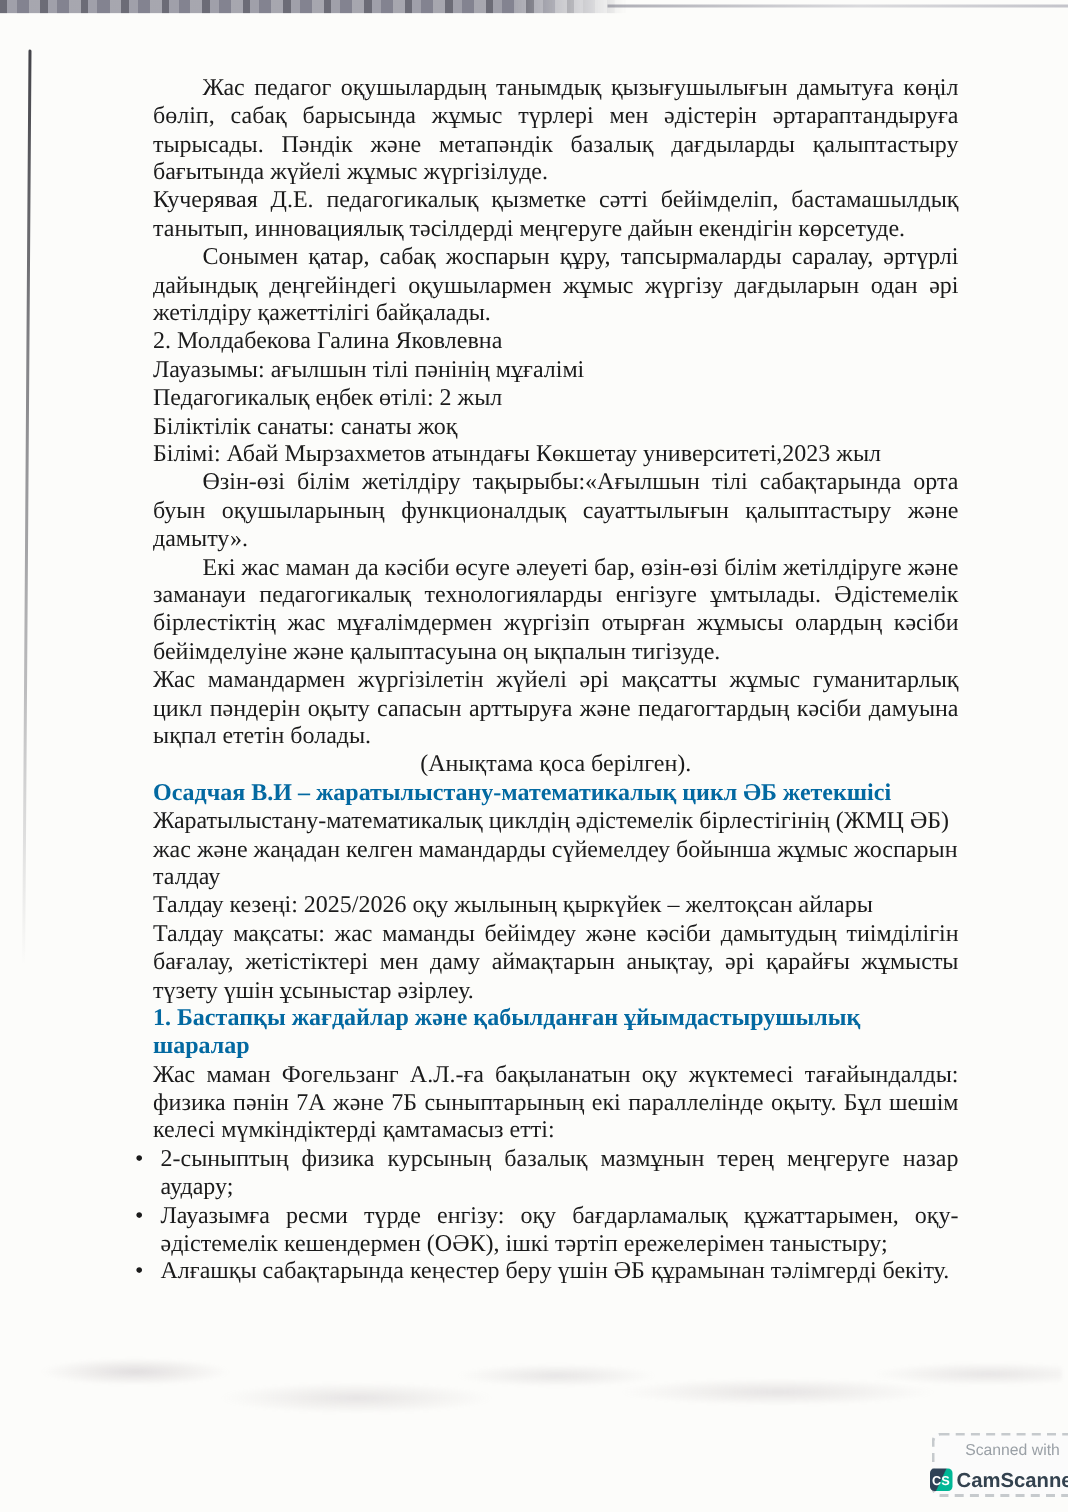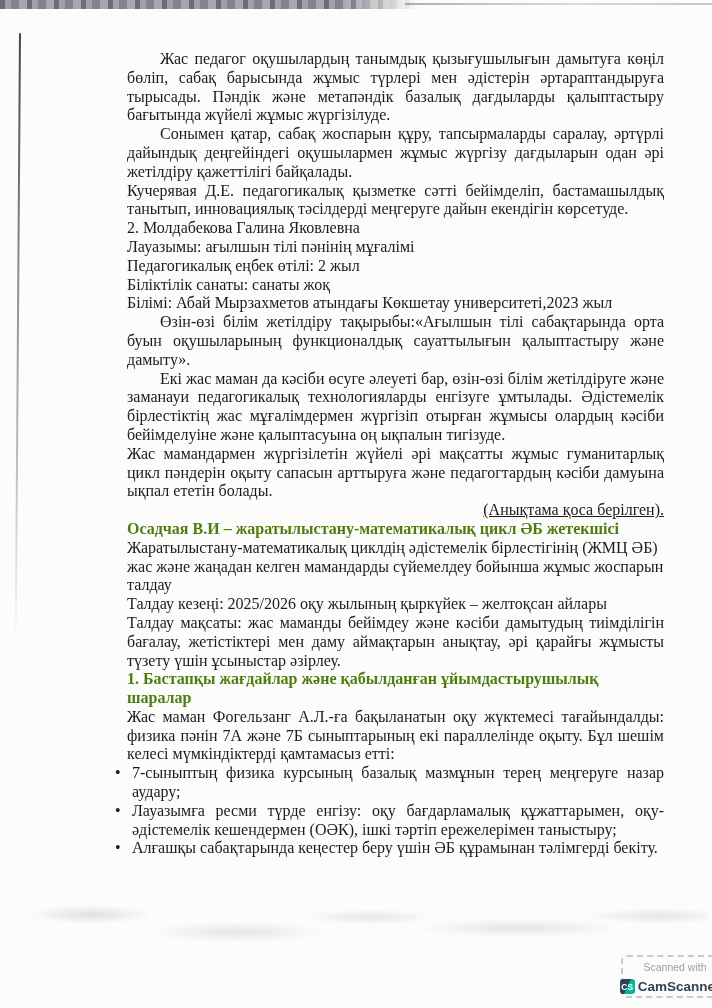--- a/index.html
+++ b/index.html
@@ -34,28 +34,28 @@
     background:
       radial-gradient(ellipse 90px 13px at 12% 35%,rgba(150,138,145,.26),transparent 70%),
       radial-gradient(ellipse 130px 15px at 33% 70%,rgba(158,148,153,.22),transparent 70%),
       radial-gradient(ellipse 95px 11px at 52% 40%,rgba(150,143,150,.20),transparent 70%),
       radial-gradient(ellipse 150px 13px at 73% 62%,rgba(155,144,150,.22),transparent 70%),
       radial-gradient(ellipse 110px 11px at 93% 38%,rgba(150,140,148,.20),transparent 70%);
     filter:blur(1px);
   }
   
   .content{
-    position:absolute;left:127px;top:50px;width:537px;
+    position:absolute;left:102px;top:50px;width:537px;
     font-size:16px;line-height:18.8px;color:#1b1b1b;
   }
   .content p{margin:0;padding:0;}
   .j{text-align:justify;}
   .ind{text-indent:33px;}
-  .r{text-align:right;text-decoration:underline;}
-  .b{font-weight:700;color:#4d7c0f;}
+  .r{text-align:center;}
+  .b{font-weight:700;color:#0369a1;}
   ul.bullets{margin:0;padding:0 0 0 5px;list-style:none;}
   ul.bullets li{position:relative;padding-left:0;margin:0;text-align:justify;}
   ul.bullets li::before{content:"\2022";position:absolute;left:-17px;top:0;color:#1b1b1b;}
   
   .badge{
     position:absolute;left:621px;top:955px;width:108px;height:43px;
     box-sizing:border-box;border:2px dashed #c6cacd;border-radius:6px;
     background:#fbfbfb;text-align:center;padding-top:4px;
     font-family:"Liberation Sans","DejaVu Sans",sans-serif;
   }
@@ -75,39 +75,39 @@
 
 <div class="page">
 
   <div class="top-band"></div>
   <div class="top-line"></div>
   <div class="left-line"></div>
   <div class="bottom-band"></div>
 
   <div class="content">
     <p class="j ind">Жас педагог оқушылардың танымдық қызығушылығын дамытуға көңіл бөліп, сабақ барысында жұмыс түрлері мен әдістерін әртараптандыруға тырысады. Пәндік және метапәндік базалық дағдыларды қалыптастыру бағытында жүйелі жұмыс жүргізілуде.</p>
+    <p class="j">Кучерявая Д.Е. педагогикалық қызметке сәтті бейімделіп, бастамашылдық танытып, инновациялық тәсілдерді меңгеруге дайын екендігін көрсетуде.</p>
     <p class="j ind">Сонымен қатар, сабақ жоспарын құру, тапсырмаларды саралау, әртүрлі дайындық деңгейіндегі оқушылармен жұмыс жүргізу дағдыларын одан әрі жетілдіру қажеттілігі байқалады.</p>
-    <p class="j">Кучерявая Д.Е. педагогикалық қызметке сәтті бейімделіп, бастамашылдық танытып, инновациялық тәсілдерді меңгеруге дайын екендігін көрсетуде.</p>
     <p>2. Молдабекова Галина Яковлевна</p>
     <p>Лауазымы: ағылшын тілі пәнінің мұғалімі</p>
     <p>Педагогикалық еңбек өтілі: 2 жыл</p>
     <p>Біліктілік санаты: санаты жоқ</p>
     <p>Білімі: Абай Мырзахметов атындағы Көкшетау университеті,2023 жыл</p>
     <p class="j ind">Өзін-өзі білім жетілдіру тақырыбы:«Ағылшын тілі сабақтарында орта буын оқушыларының функционалдық сауаттылығын қалыптастыру және дамыту».</p>
     <p class="j ind">Екі жас маман да кәсіби өсуге әлеуеті бар, өзін-өзі білім жетілдіруге және заманауи педагогикалық технологияларды енгізуге ұмтылады. Әдістемелік бірлестіктің жас мұғалімдермен жүргізіп отырған жұмысы олардың кәсіби бейімделуіне және қалыптасуына оң ықпалын тигізуде.</p>
     <p class="j">Жас мамандармен жүргізілетін жүйелі әрі мақсатты жұмыс гуманитарлық цикл пәндерін оқыту сапасын арттыруға және педагогтардың кәсіби дамуына ықпал ететін болады.</p>
     <p class="r">(Анықтама қоса берілген).</p>
     <p class="b">Осадчая В.И – жаратылыстану-математикалық цикл ӘБ жетекшісі</p>
     <p>Жаратылыстану-математикалық циклдің әдістемелік бірлестігінің (ЖМЦ ӘБ) жас және жаңадан келген мамандарды сүйемелдеу бойынша жұмыс жоспарын талдау</p>
     <p>Талдау кезеңі: 2025/2026 оқу жылының қыркүйек – желтоқсан айлары</p>
     <p class="j">Талдау мақсаты: жас маманды бейімдеу және кәсіби дамытудың тиімділігін бағалау, жетістіктері мен даму аймақтарын анықтау, әрі қарайғы жұмысты түзету үшін ұсыныстар әзірлеу.</p>
     <p class="b">1. Бастапқы жағдайлар және қабылданған ұйымдастырушылық шаралар</p>
     <p class="j">Жас маман Фогельзанг А.Л.-ға бақыланатын оқу жүктемесі тағайындалды: физика пәнін 7А және 7Б сыныптарының екі параллелінде оқыту. Бұл шешім келесі мүмкіндіктерді қамтамасыз етті:</p>
     <ul class="bullets">
-      <li>7-сыныптың физика курсының базалық мазмұнын терең меңгеруге назар аудару;</li>
+      <li>2-сыныптың физика курсының базалық мазмұнын терең меңгеруге назар аудару;</li>
       <li>Лауазымға ресми түрде енгізу: оқу бағдарламалық құжаттарымен, оқу-әдістемелік кешендермен (ОӘК), ішкі тәртіп ережелерімен таныстыру;</li>
       <li>Алғашқы сабақтарында кеңестер беру үшін ӘБ құрамынан тәлімгерді бекіту.</li>
     </ul>
   </div>
 
   <div class="badge">
     <div class="badge-top">Scanned with</div>
     <div class="badge-row">
       <span class="cs-logo">CS</span>
       <span class="brand">CamScanner</span>

